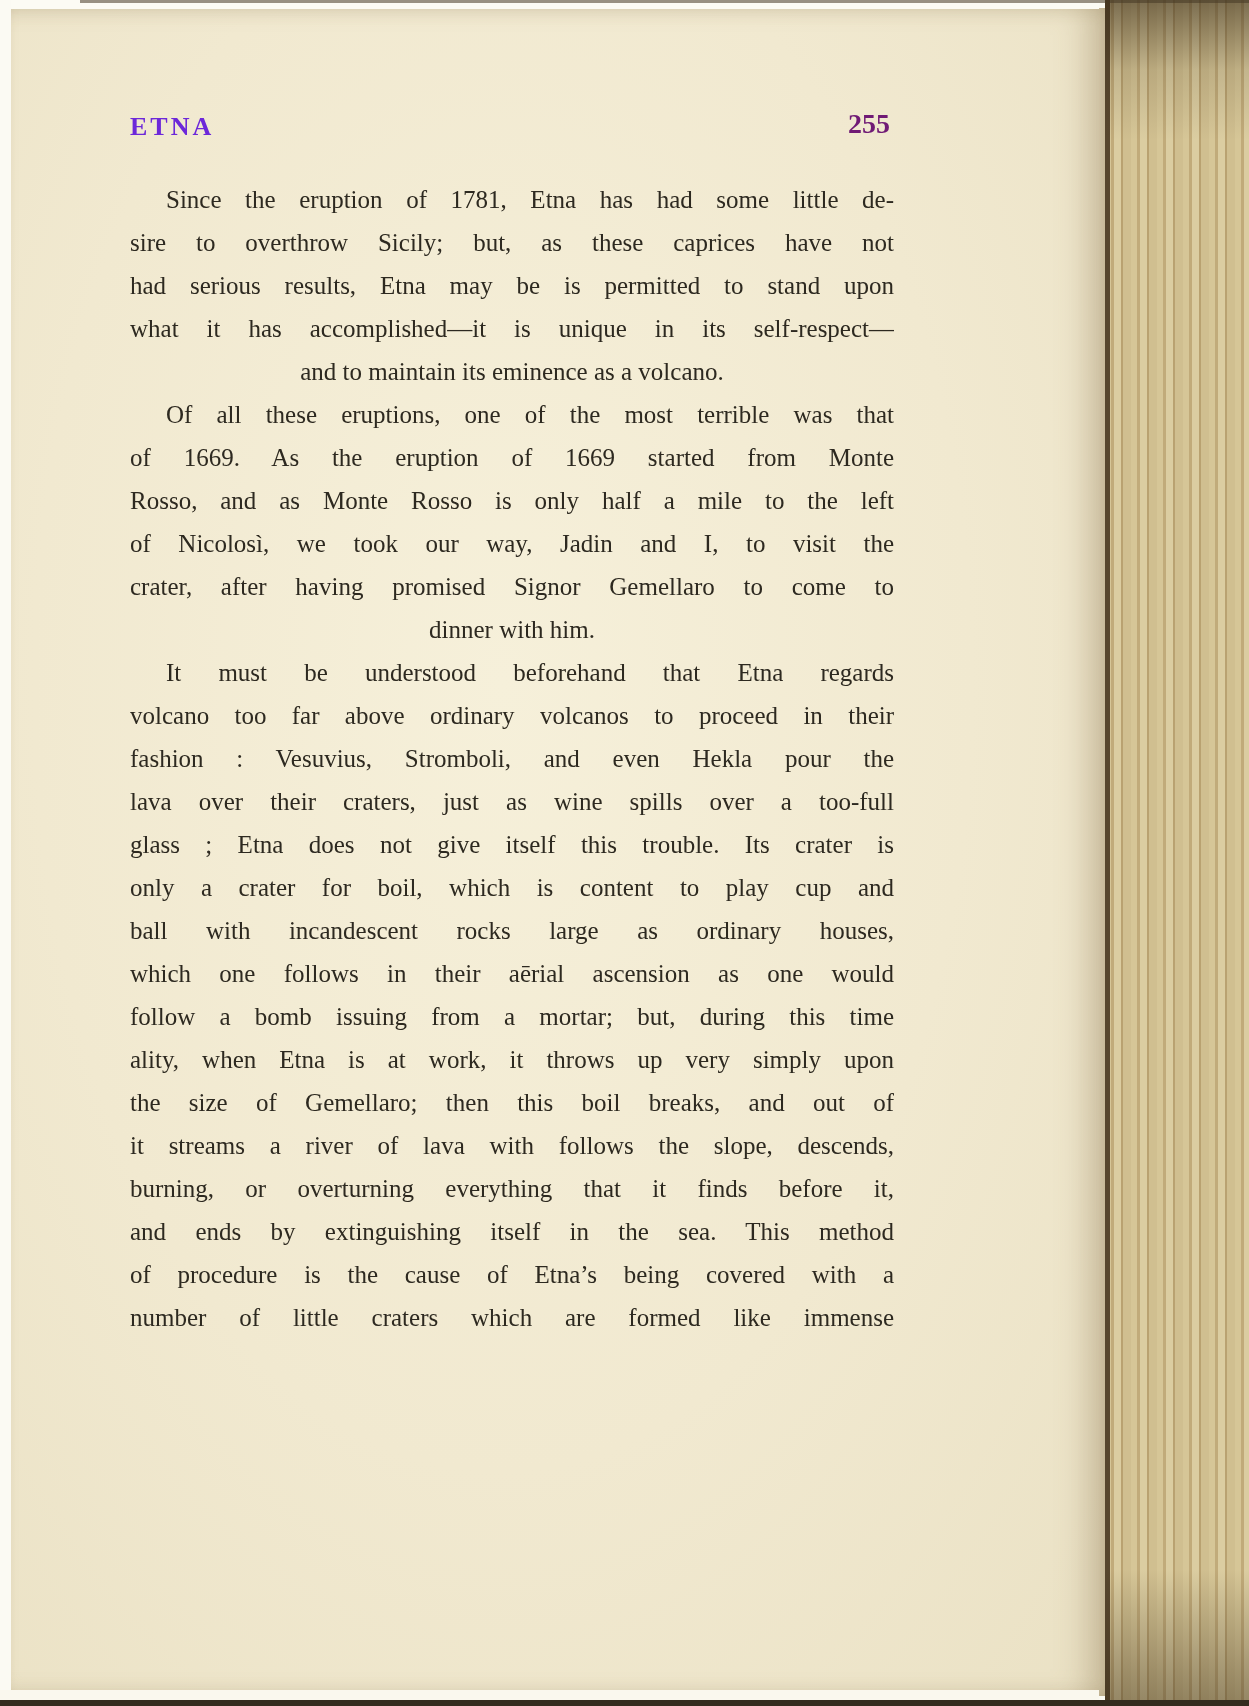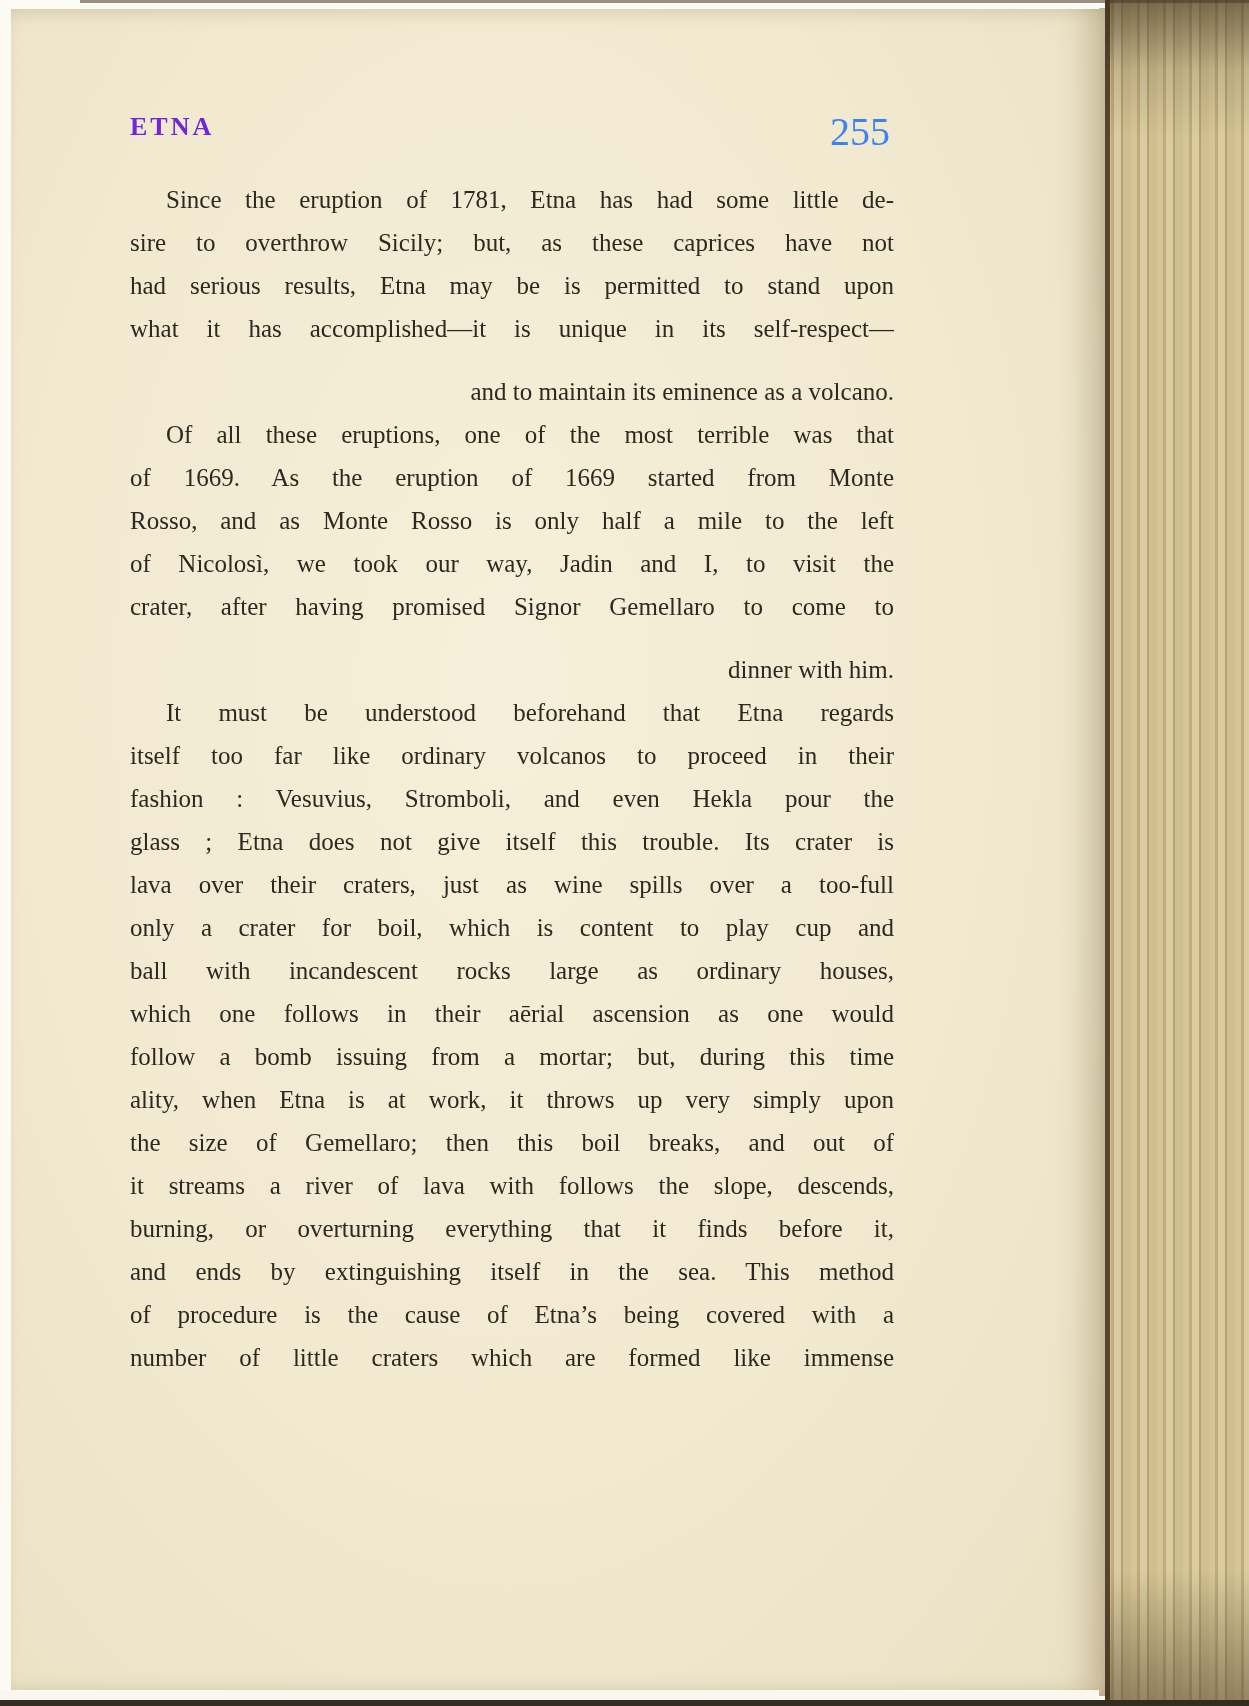--- a/index.html
+++ b/index.html
@@ -62,29 +62,29 @@
   }
   .header-row{
     position:relative;height:40px;margin-bottom:26px;
   }
   .running-head{
     position:absolute;left:0;right:0;text-align:left;
     font-size:26px;letter-spacing:3px;font-weight:bold;color:#6d28d9;
   }
   .page-number{
     position:absolute;right:4px;top:-4px;
-    font-size:40px;color:#3b82f6;
+    font-size:28px;color:#701a75;font-weight:bold;
   }
   .body-text{font-size:25px;}
   .line{
     height:43px;line-height:43px;overflow:hidden;
     text-align:justify;white-space:normal;
   }
   .line::after{content:"";display:inline-block;width:100%;height:0;}
-  .line.nj{text-align:right;margin-top:20px;}
+  .line.nj{text-align:center;}
   .line.nj::after{content:none;}
   .line.indent{text-indent:36px;}
 </style>
 </head>
 <body>
 
 <div class="page-bg"></div>
 
 <div class="fore-edge">
   <div class="stripes"></div>
@@ -109,24 +109,24 @@
       <div class="line">had serious results, Etna may be is permitted to stand upon</div>
       <div class="line">what it has accomplished—it is unique in its self-respect—</div>
       <div class="line nj">and to maintain its eminence as a volcano.</div>
       <div class="line indent">Of all these eruptions, one of the most terrible was that</div>
       <div class="line">of 1669.  As the eruption of 1669 started from Monte</div>
       <div class="line">Rosso, and as Monte Rosso is only half a mile to the left</div>
       <div class="line">of Nicolosì, we took our way, Jadin and I, to visit the</div>
       <div class="line">crater, after having promised Signor Gemellaro to come to</div>
       <div class="line nj">dinner with him.</div>
       <div class="line indent">It must be understood beforehand that Etna regards</div>
-      <div class="line">itself too far like ordinary volcanos to proceed in their</div>
+      <div class="line">volcano too far above ordinary volcanos to proceed in their</div>
       <div class="line">fashion :  Vesuvius, Stromboli, and even Hekla pour the</div>
+      <div class="line">lava over their craters, just as wine spills over a too-full</div>
       <div class="line">glass ; Etna does not give itself this trouble.  Its crater is</div>
-      <div class="line">lava over their craters, just as wine spills over a too-full</div>
       <div class="line">only a crater for boil, which is content to play cup and</div>
       <div class="line">ball with incandescent rocks large as ordinary houses,</div>
       <div class="line">which one follows in their aērial ascension as one would</div>
       <div class="line">follow a bomb issuing from a mortar; but, during this time</div>
       <div class="line">ality, when Etna is at work, it throws up very simply upon</div>
       <div class="line">the size of Gemellaro; then this boil breaks, and out of</div>
       <div class="line">it streams a river of lava with follows the slope, descends,</div>
       <div class="line">burning, or overturning everything that it finds before it,</div>
       <div class="line">and ends by extinguishing itself in the sea.  This method</div>
       <div class="line">of procedure is the cause of Etna’s being covered with a</div>

